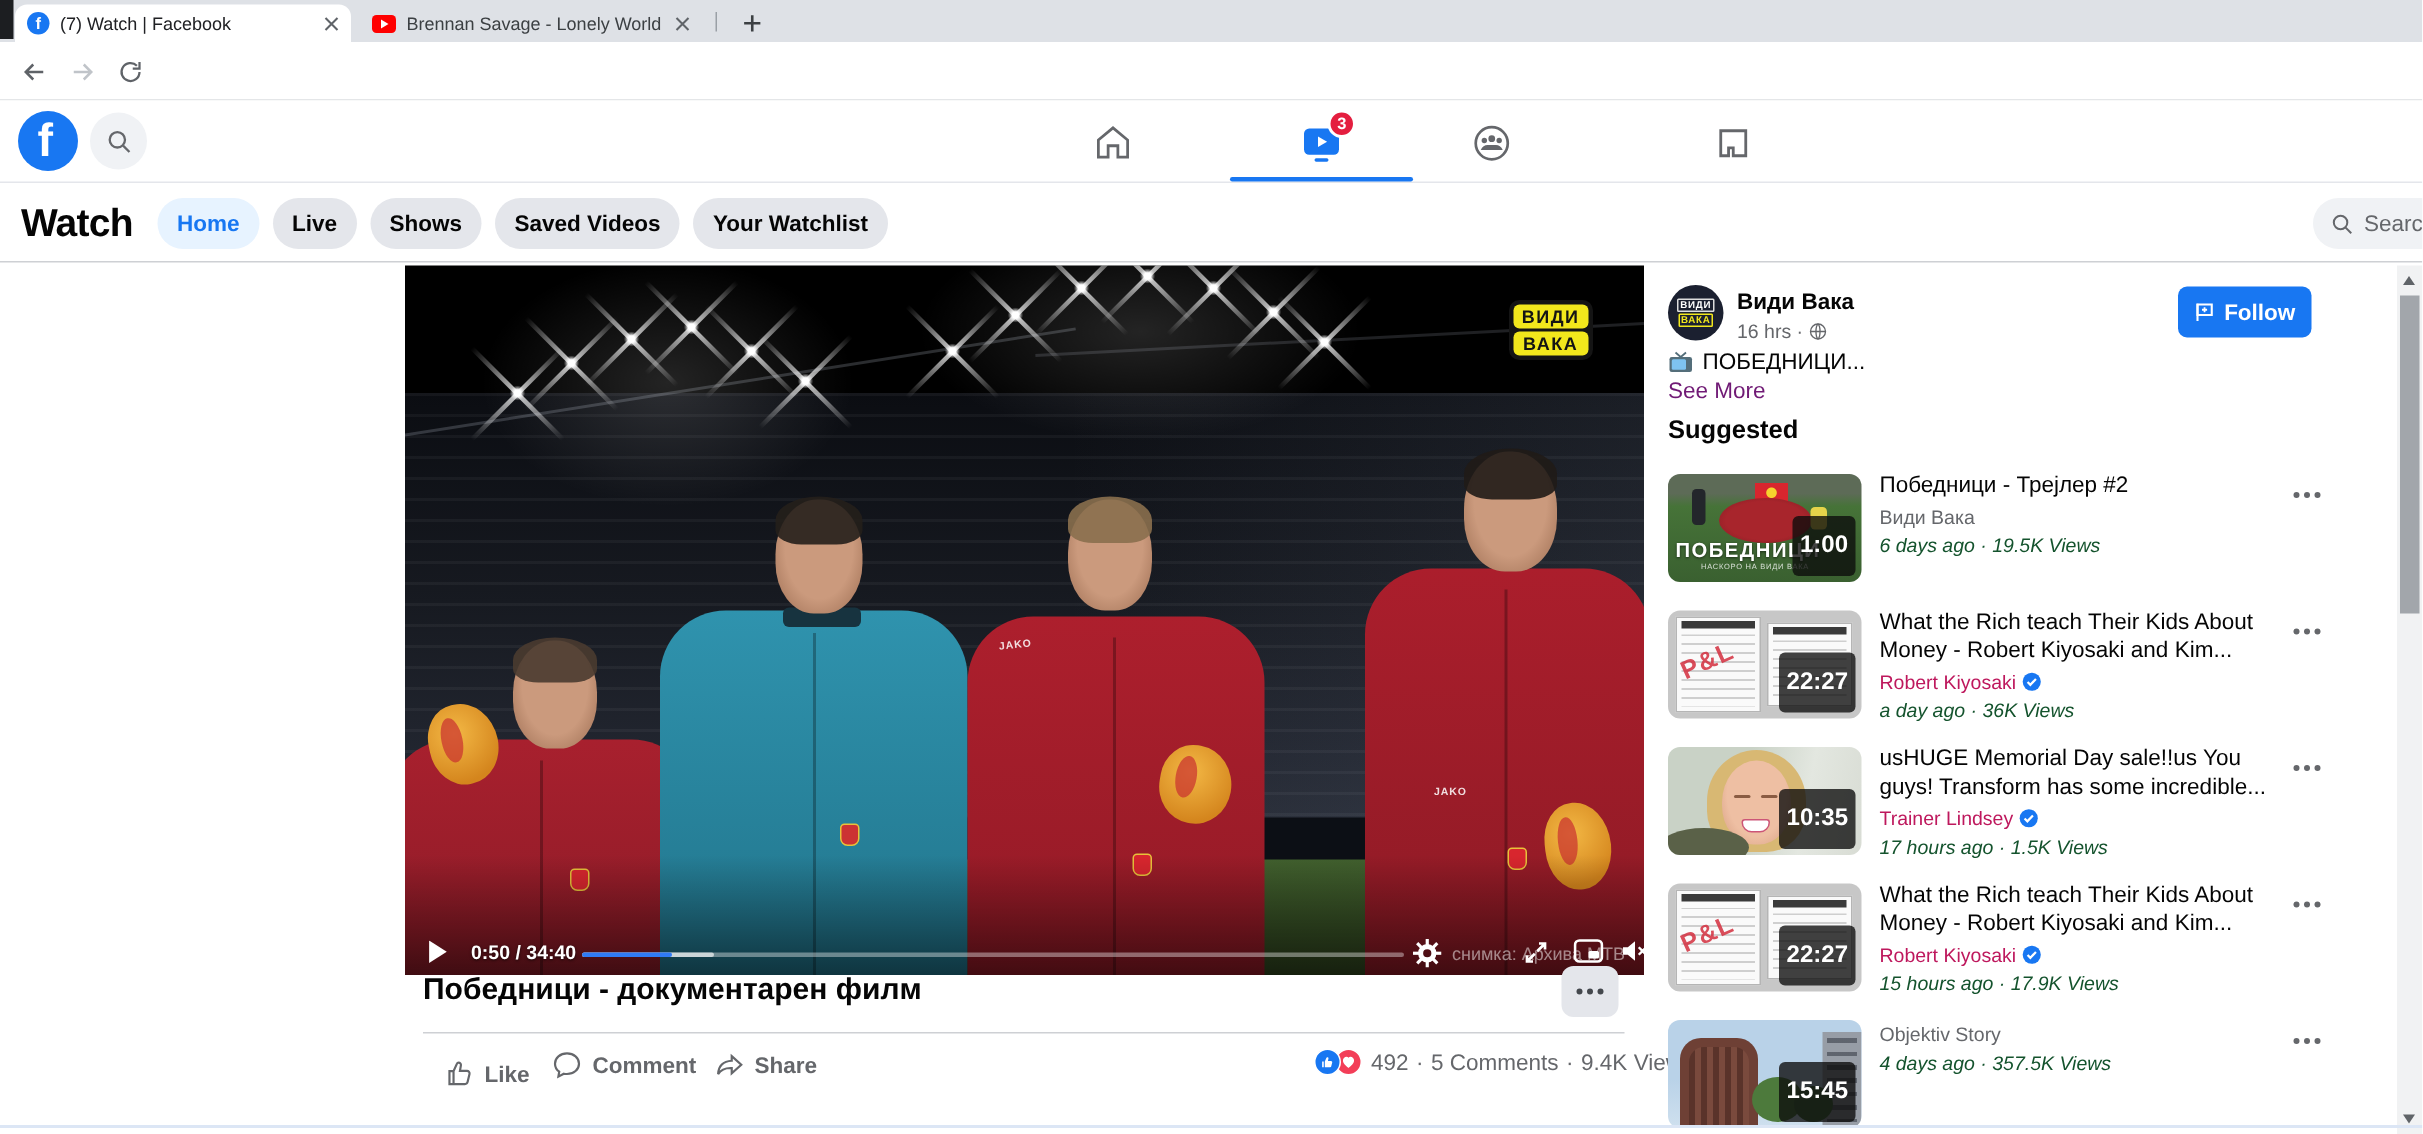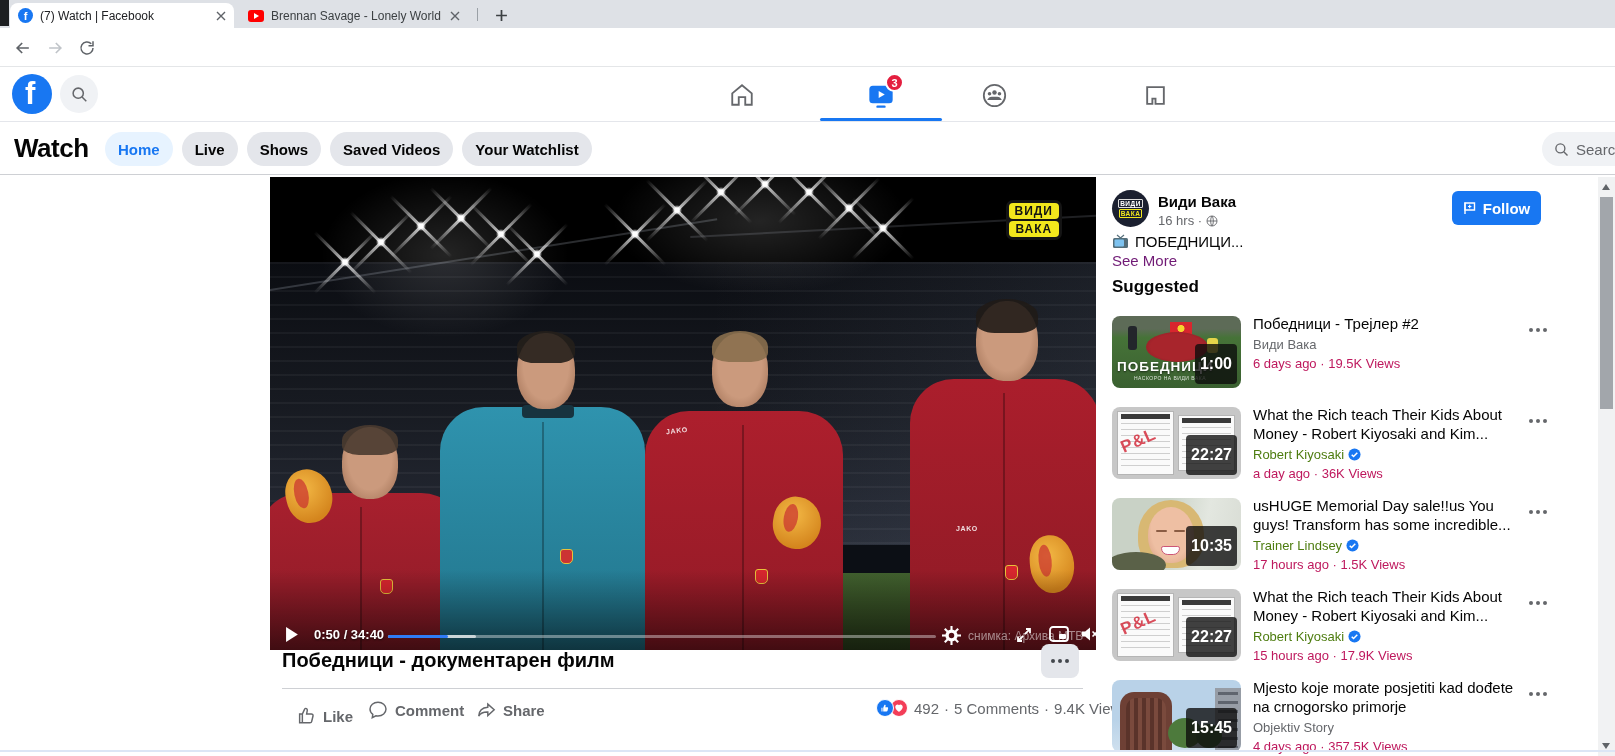--- a/index.html
+++ b/index.html
@@ -120,22 +120,22 @@
   .ch-desc { position:absolute; left:1112px; top:233px; font-size:15px; display:flex; align-items:center; gap:6px; }
   .see-more { position:absolute; left:1112px; top:252px; font-size:15px; color:#701a75; }
   .follow-btn { position:absolute; left:1452px; top:191px; width:89px; height:34px; border-radius:6px; background:#1877f2; color:#fff; font-size:15px; font-weight:600; display:flex; align-items:center; justify-content:center; gap:6px; }
   .sug-head { position:absolute; left:1112px; top:277px; font-size:17px; font-weight:700; }
   .sitem { position:absolute; left:1112px; width:450px; height:88px; }
   .sthumb { position:absolute; left:0; top:0; width:129px; height:72px; border-radius:8px; overflow:hidden; background:#444; }
   .sdur { position:absolute; right:4px; bottom:4px; background:rgba(12,12,12,.78); color:#fff; font-size:16px; font-weight:700; padding:11px 5px; border-radius:4px; }
   .sinfo { position:absolute; left:141px; top:-2px; width:266px; }
   .stitle { font-size:15px; font-weight:400; line-height:19px; max-height:38px; overflow:hidden; }
   .schan { margin-top:4px; font-size:13px; color:#65676b; display:flex; align-items:center; gap:4px; }
-  .schan.dark { color:#4d7c0f; }
-  .smeta { margin-top:4px; font-size:13px; color:#be185d; }
+  .schan.dark { color:#be185d; }
+  .smeta { margin-top:4px; font-size:13px; color:#14532d;font-style:italic; }
   .sdots { position:absolute; left:413px; top:8px; display:flex; gap:3px; padding:4px; }
   .sdots i { background:#65676b; }
   
   .t-football { background:linear-gradient(180deg,#5d6b57 0 18%, #467338 30%, #3a6030 100%); }
   .t-football .crowd { position:absolute; left:34px; top:16px; width:62px; height:30px; background:radial-gradient(ellipse,#a8252c 0 60%, #7e1c22 100%); border-radius:50%; }
   .t-football .flag { position:absolute; left:58px; top:6px; width:22px; height:13px; background:radial-gradient(circle,#f6d32d 0 25%, #d8262e 30%); }
   .t-football .ref { position:absolute; left:16px; top:10px; width:9px; height:24px; background:#23262b; border-radius:3px; }
   .t-football .yj { position:absolute; left:95px; top:22px; width:11px; height:15px; background:#e5d44a; border-radius:3px; }
   .t-foot-text { position:absolute; left:5px; bottom:14px; color:#fff; font-weight:800; font-size:13.5px; letter-spacing:1px; text-shadow:0 1px 2px rgba(0,0,0,.6); }
   .t-foot-sub { position:absolute; left:22px; bottom:7px; color:rgba(255,255,255,.8); font-size:5px; letter-spacing:.5px; }
@@ -574,21 +574,20 @@
 
   <div class="sitem" style="top:680px">
     <div class="sthumb t-gate">
       <i class="gate"></i>
         <i class="bld"></i>
         <i class="tree tr1"></i>
         <i class="tree tr2"></i>
       <span class="sdur">15:45</span>
     </div>
     <div class="sinfo">
-      <div class="stitle">Mjesto koje morate posjetiti kad dođete na crnogorsko primorje</div>
       <div class="schan">
           <span>Objektiv Story</span>
         </div>
       <div class="smeta">4 days ago · 357.5K Views</div>
     </div>
     <div class="sdots">
         <i></i>
         <i></i>
         <i></i>
       </div>

